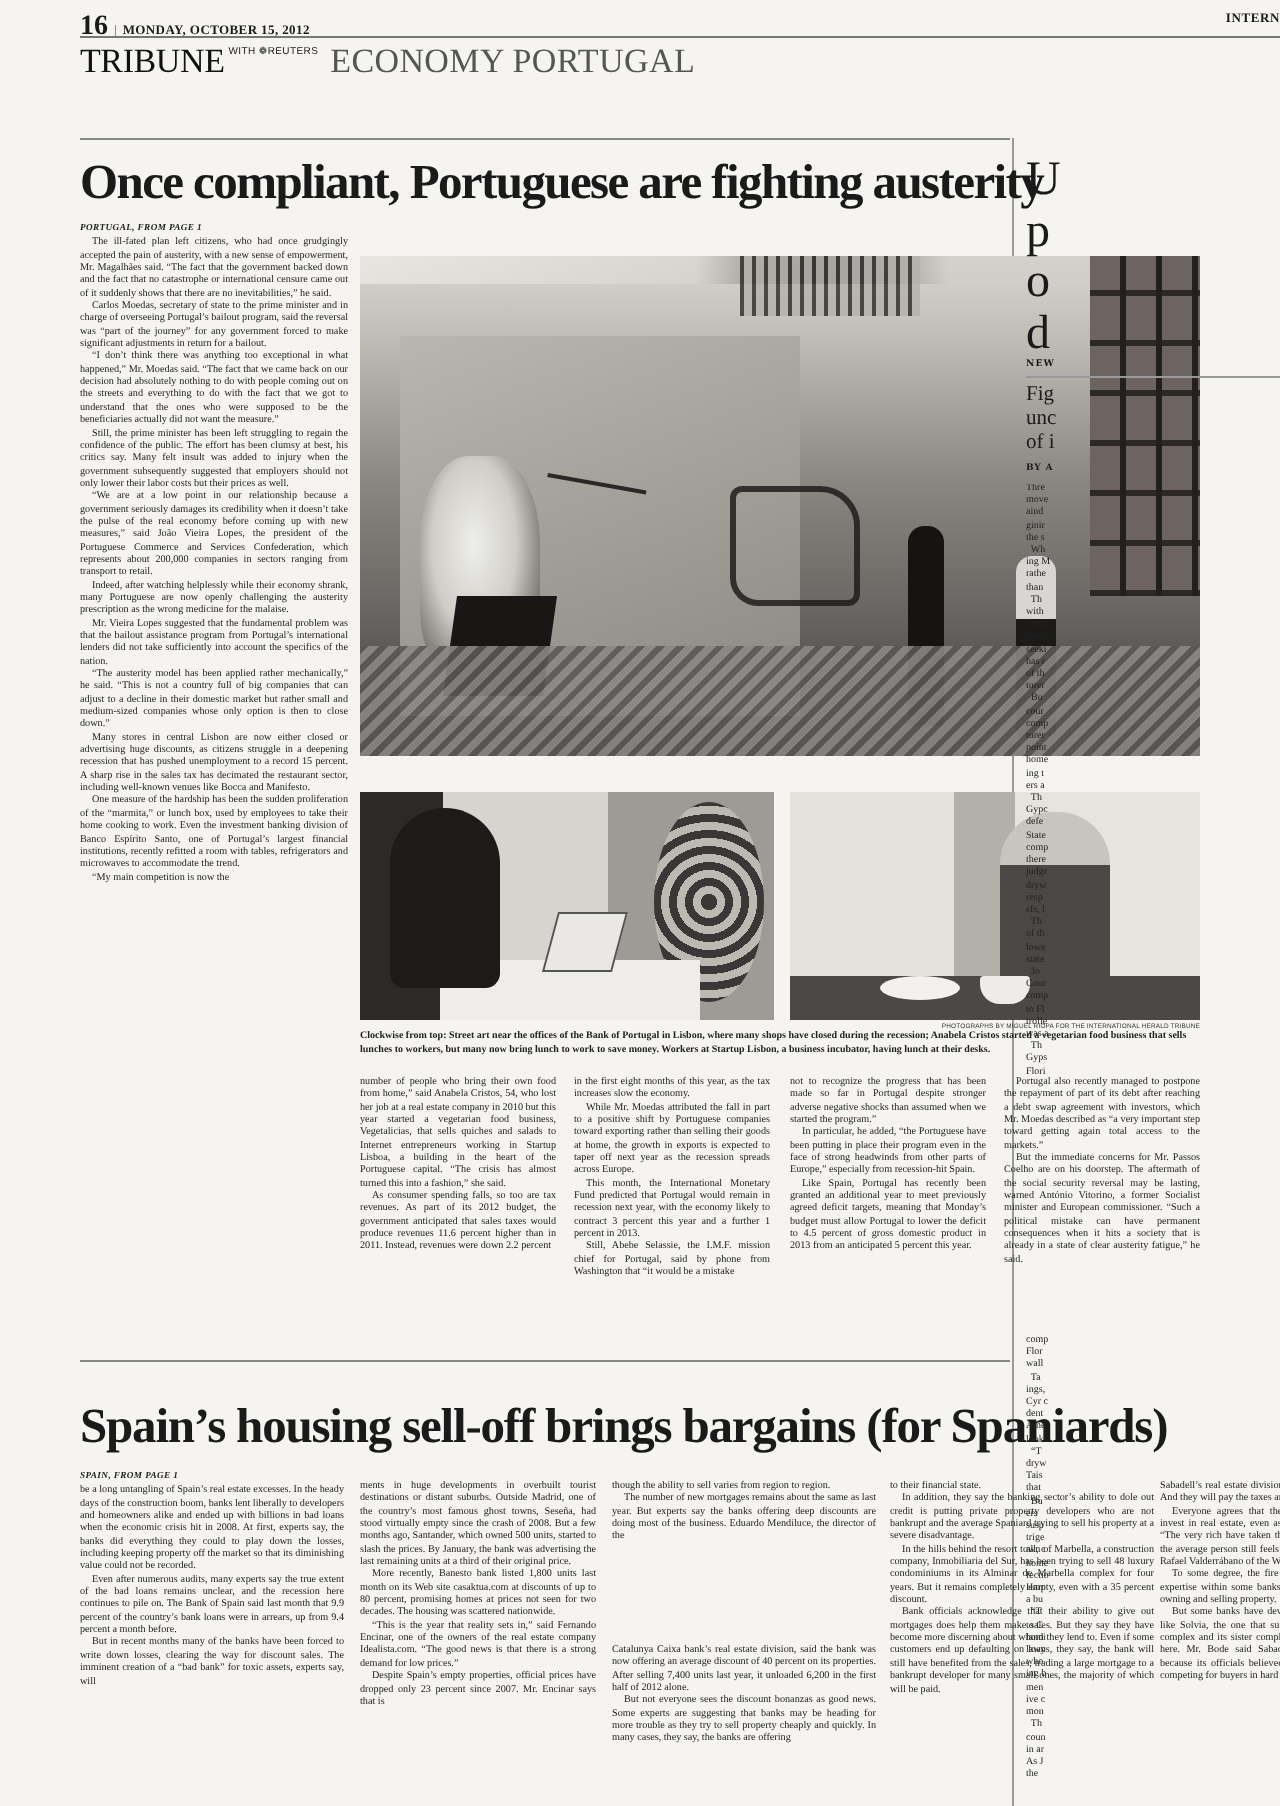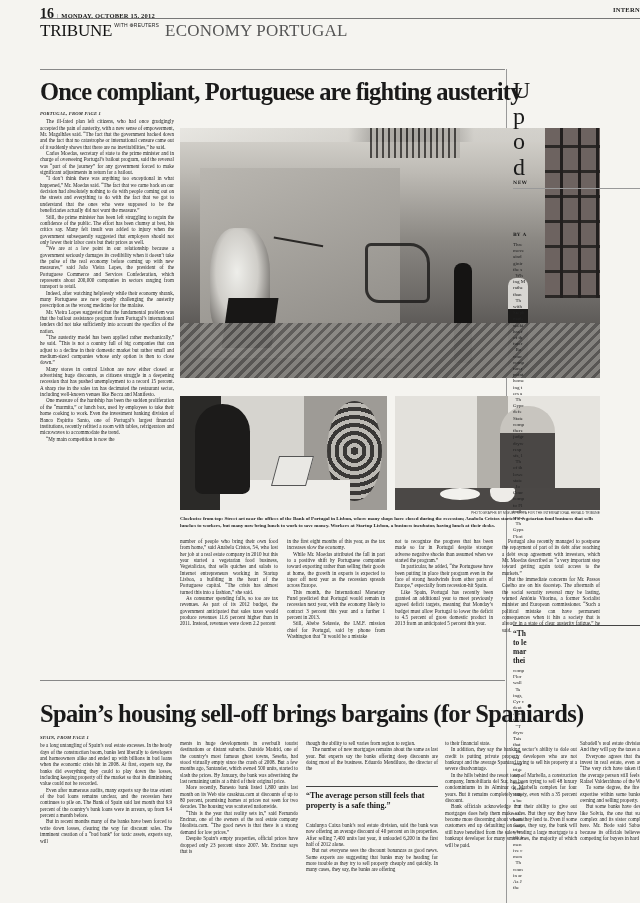--- a/index.html
+++ b/index.html
@@ -172,21 +172,20 @@
   <div class="col" style="left:180px;top:740px;width:118px;height:163px;overflow:hidden;">
     <p class="noind">ments in huge developments in overbuilt tourist destinations or distant suburbs. Outside Madrid, one of the country’s most famous ghost towns, Seseña, had stood virtually empty since the crash of 2008. But a few months ago, Santander, which owned 500 units, started to slash the prices. By January, the bank was advertising the last remaining units at a third of their original price.</p>
     <p>More recently, Banesto bank listed 1,800 units last month on its Web site casaktua.com at discounts of up to 80 percent, promising homes at prices not seen for two decades. The housing was scattered nationwide.</p>
     <p>“This is the year that reality sets in,” said Fernando Encinar, one of the owners of the real estate company Idealista.com. “The good news is that there is a strong demand for low prices.”</p>
     <p>Despite Spain’s empty properties, official prices have dropped only 23 percent since 2007. Mr. Encinar says that is</p>
   </div>
   <div class="col" style="left:306px;top:740px;width:132px;height:44px;overflow:hidden;">
     <p class="noind">though the ability to sell varies from region to region.</p>
     <p>The number of new mortgages remains about the same as last year. But experts say the banks offering deep discounts are doing most of the business. Eduardo Mendiluce, the director of the</p>
   </div>
-  <div class="pullquote">“The average person still feels that property is a safe thing.”</div>
   <div class="col" style="left:306px;top:822px;width:132px;height:81px;overflow:hidden;">
     <p class="noind">Catalunya Caixa bank’s real estate division, said the bank was now offering an average discount of 40 percent on its properties. After selling 7,400 units last year, it unloaded 6,200 in the first half of 2012 alone.</p>
     <p>But not everyone sees the discount bonanzas as good news. Some experts are suggesting that banks may be heading for more trouble as they try to sell property cheaply and quickly. In many cases, they say, the banks are offering</p>
   </div>
   <div class="col" style="left:445px;top:740px;width:132px;height:163px;overflow:hidden;">
     <p class="noind">to their financial state.</p>
     <p>In addition, they say the banking sector’s ability to dole out credit is putting private property developers who are not bankrupt and the average Spaniard trying to sell his property at a severe disadvantage.</p>
     <p>In the hills behind the resort town of Marbella, a construction company, Inmobiliaria del Sur, has been trying to sell 48 luxury condominiums in its Alminar de Marbella complex for four years. But it remains completely empty, even with a 35 percent discount.</p>
     <p>Bank officials acknowledge that their ability to give out mortgages does help them make sales. But they say they have become more discerning about whom they lend to. Even if some customers end up defaulting on loans, they say, the bank will still have benefited from the sales, trading a large mortgage to a bankrupt developer for many small ones, the majority of which will be paid.</p>
   </div>
@@ -196,20 +195,23 @@
     <p>To some degree, the fire sales are a reflection of growing expertise within some banks, which had little familiarity with owning and selling property.</p>
     <p>But some banks have developed savvy real estate divisions like Solvia, the one that successfully sold the Mar de Canet complex and its sister complex, Faro de Canet, with 289 units here. Mr. Bode said Sabadell was eager to move quickly because its officials believed other banks would soon follow, competing for buyers in hard times.</p>
   </div>
 
   <div class="rail-head">U
 p
 o
 d</div>
   <div class="rail-kicker">NEW</div>
   <div class="rail-rule"></div>
+  <div class="rail-deck">Fig
+unc
+of i</div>
   <div class="rail-byline">BY A</div>
   <div class="rail-text" style="top:242px;height:380px;">Thre
 move
 aind
 ginir
 the s
   Wh
 ing M
 rathe
 than
@@ -245,24 +247,20 @@
 state
   Jo
 Cour
 comp
 to Fl
 trolle
 was a
   Th
 Gyps
 Flori</div>
-  <div class="rail-quote">“Th
-to le
-mar
-thei</div>
   <div class="rail-text" style="top:668px;height:235px;">comp
 Flor
 wall
   Ta
 ings,
 Cyr c
 dent
 Ame
 looki
   “T

